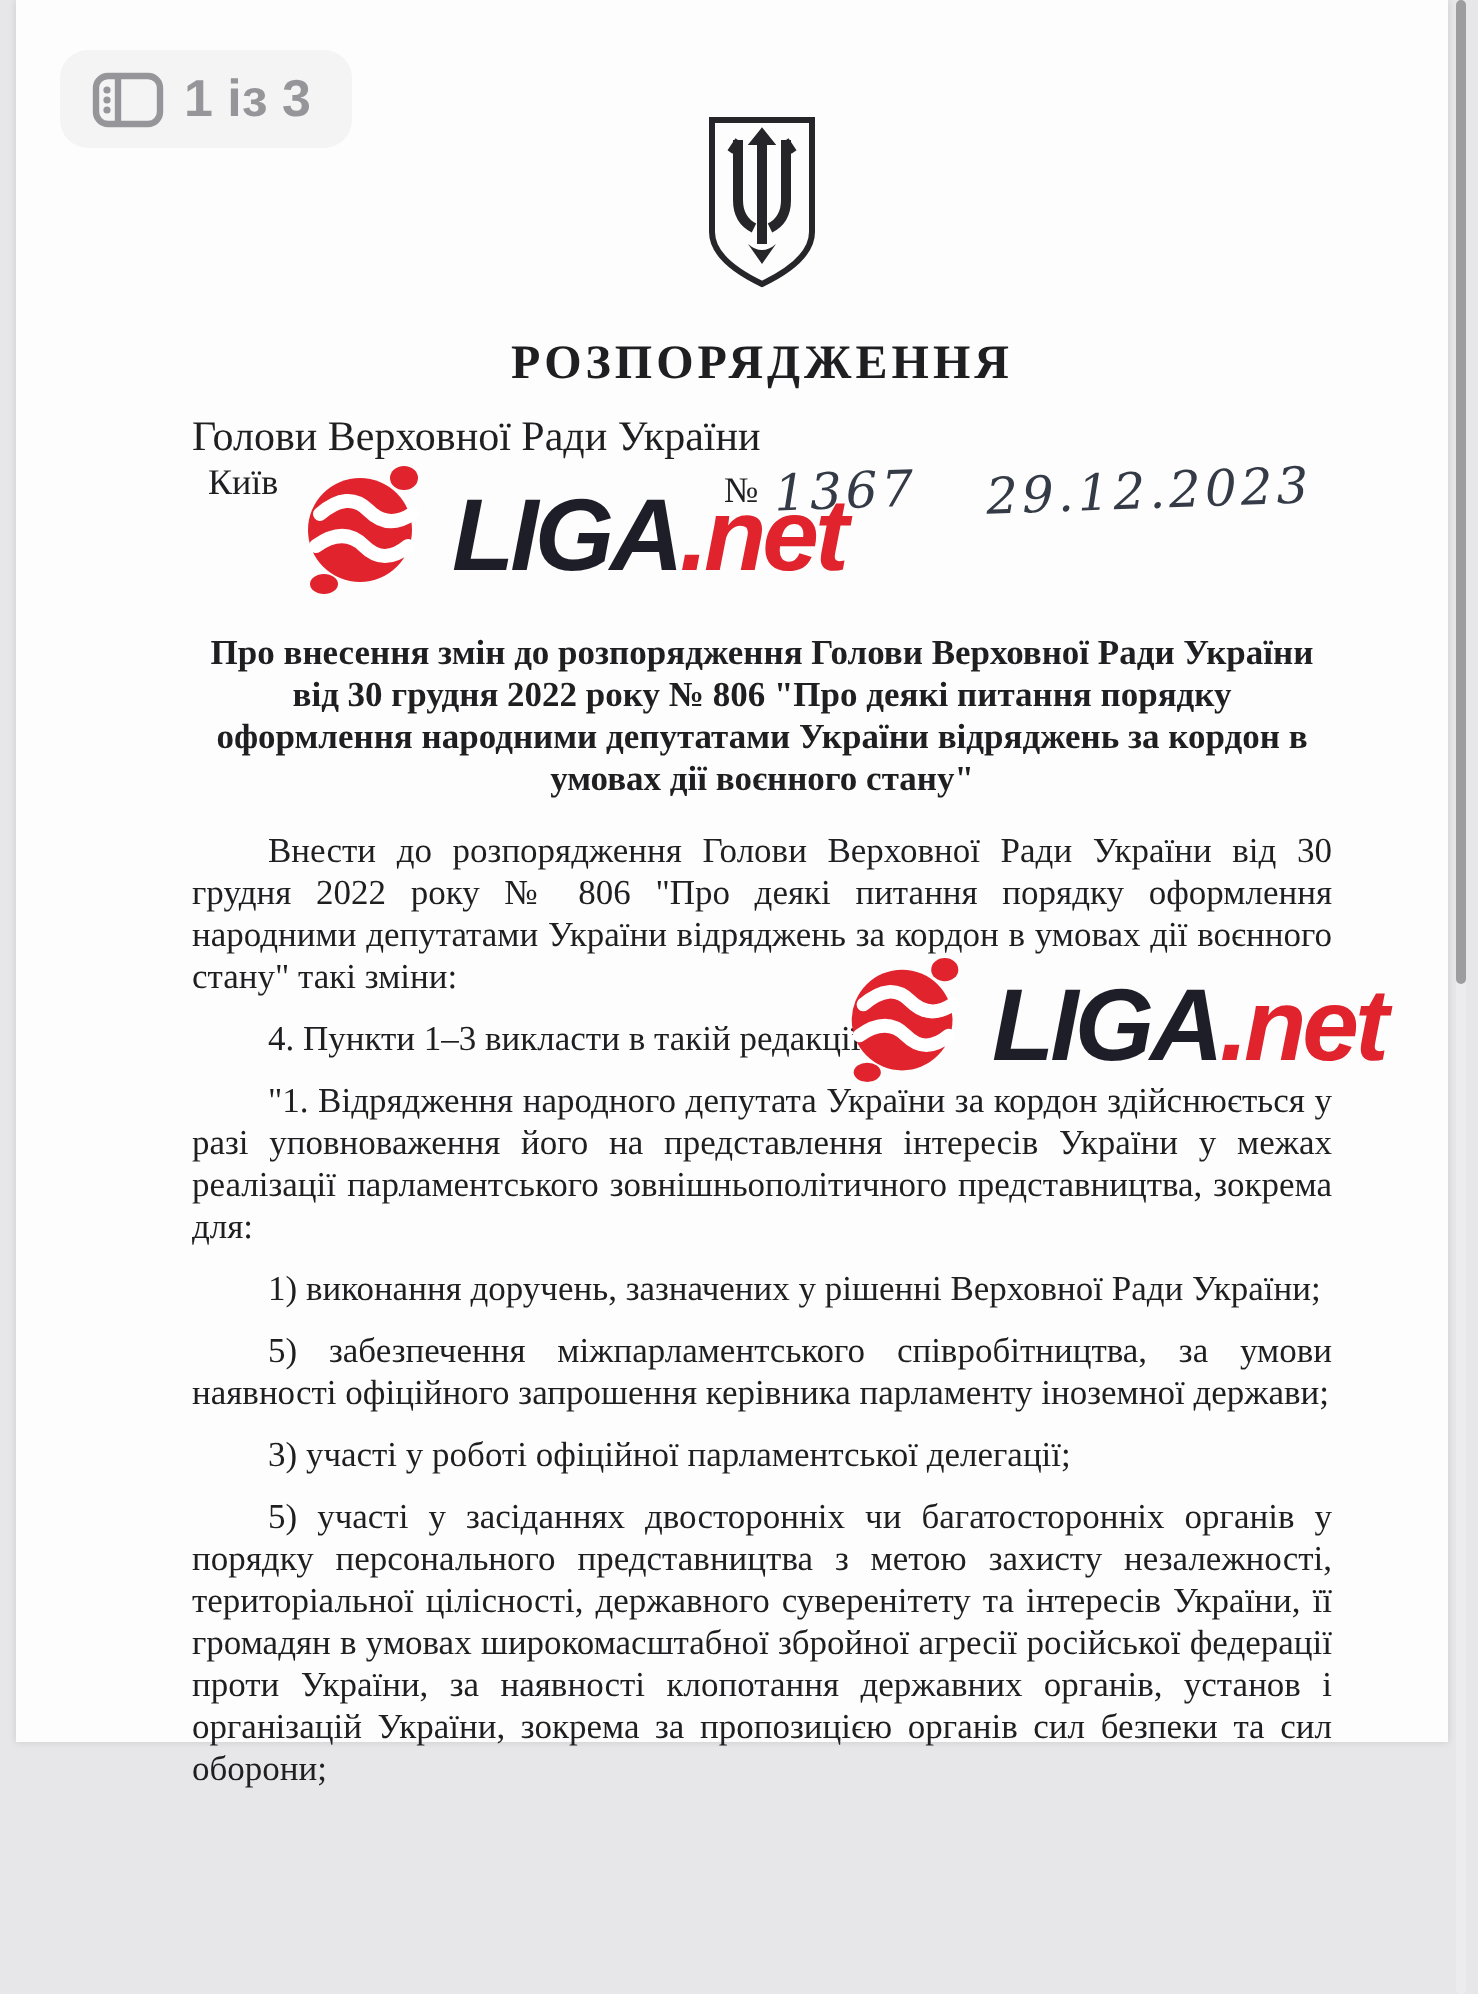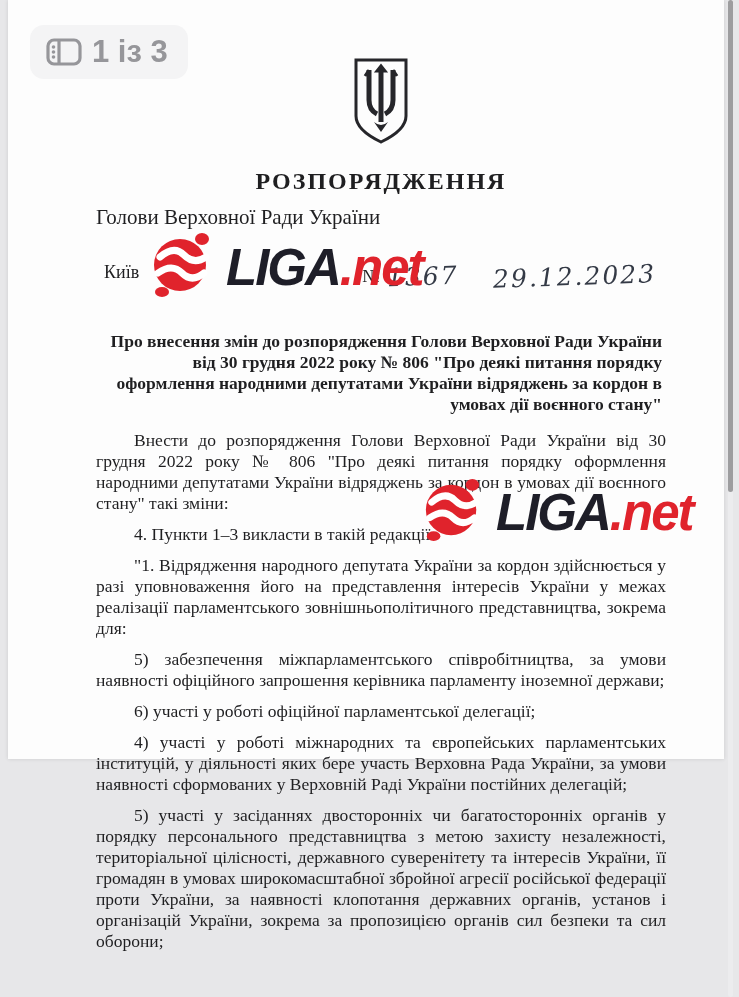--- a/index.html
+++ b/index.html
@@ -4,32 +4,32 @@
 <style>
   * { margin:0; padding:0; box-sizing:border-box; }
   html,body { width:739px; height:997px; }
   body {
     background:#e7e7e9;
     font-family:"Liberation Serif", serif;
     position:relative;
     overflow:hidden;
   }
   .page {
-    position:absolute; left:8px; top:0; width:716px; height:759px;
+    position:absolute; left:8px; top:0; width:716px; height:871px;
     background:#fdfdfd;
     box-shadow:0 0 4px rgba(0,0,0,0.12);
   }
   
   .pill {
     position:absolute; left:30px; top:25px;
     display:flex; align-items:center; gap:10px;
     background:#f4f4f5; border-radius:14px;
     padding:9px 20px 9px 16px;
     font-family:"Liberation Sans", sans-serif;
-    font-weight:bold; font-size:31px; color:#96969a;
+    font-weight:bold; font-size:26px; color:#96969a;
     z-index:30;
     justify-content:flex-end;
   }
   .pill svg { display:block; }
   
   .scroll-track {
     position:absolute; right:6px; top:0; width:5px; height:997px;
     background:#ececee; z-index:40; border-radius:3px;
   }
   .scroll-thumb {
@@ -45,34 +45,34 @@
   .crest { text-align:center; }
   .doc-title {
     text-align:center; font-weight:bold; font-size:24px;
     letter-spacing:2px; margin-top:16px;
   }
   .doc-subtitle {
     font-size:21px; margin-top:10px;
   }
   .meta-row {
     display:flex; align-items:flex-start;
-    margin-top:32px; font-size:18px;
+    font-size:18px;
   }
   .meta-city { padding-left:8px; }
   .meta-spacer { flex:1; }
   .meta-no { font-size:18px; margin-right:8px; padding-top:4px; }
   .handwriting {
     font-family:"DejaVu Serif", serif;
     font-style:italic; font-size:25px; color:#343a46;
     transform:rotate(-2deg); letter-spacing:2px;
   }
   .meta-date { margin-left:34px; margin-right:10px; }
   .subject {
-    text-align:right; font-weight:bold; font-size:17.5px;
-    line-height:21px; margin-top:40px;
+    text-align:center; font-weight:bold; font-size:17.5px;
+    line-height:21px; margin-top:56px;
     padding:0 4px;
   }
   .body-text { margin-top:15px; }
   .body-text p {
     font-size:17.5px; line-height:21px;
     text-align:justify; text-indent:38px;
     margin-top:10px;
   }
   
   .watermark {
@@ -118,23 +118,23 @@
       <span class="handwriting">1367</span>
       <span class="handwriting meta-date">29.12.2023</span>
     </div>
 
     <div class="subject">Про внесення змін до розпорядження Голови Верховної Ради України від 30 грудня 2022 року № 806 "Про деякі питання порядку оформлення народними депутатами України відряджень за кордон в умовах дії воєнного стану"</div>
 
     <div class="body-text">
       <p>Внести до розпорядження Голови Верховної Ради України від 30 грудня 2022 року  № 806  "Про  деякі  питання  порядку  оформлення  народними депутатами України відряджень за кордон в умовах дії воєнного стану" такі зміни:</p>
       <p>4. Пункти 1–3 викласти в такій редакції:</p>
       <p>"1. Відрядження народного депутата України за кордон здійснюється у разі уповноваження його на представлення інтересів України у межах реалізації парламентського зовнішньополітичного представництва, зокрема для:</p>
+      <p>1) виконання доручень, зазначених у рішенні Верховної Ради України;</p>
       <p>5) забезпечення міжпарламентського співробітництва, за умови наявності офіційного запрошення керівника парламенту іноземної держави;</p>
-      <p>6) участі у роботі офіційної парламентської делегації;</p>
-      <p>4) участі у роботі міжнародних та європейських парламентських інституцій, у діяльності яких бере участь Верховна Рада України, за умови наявності сформованих у Верховній Раді України постійних делегацій;</p>
+      <p>3) участі у роботі офіційної парламентської делегації;</p>
       <p>5) участі у засіданнях двосторонніх чи багатосторонніх органів у порядку персонального представництва з метою захисту незалежності, територіальної цілісності, державного суверенітету та інтересів України, її громадян в умовах широкомасштабної збройної агресії російської федерації проти України, за наявності клопотання державних органів, установ і організацій України, зокрема за пропозицією органів сил безпеки та сил оборони;</p>
 
     </div>
   </div>
 
   <div class="watermark wm-1">
     <span>
       <svg width="64" height="68" viewBox="0 0 64 68">
         <circle cx="30" cy="34" r="26" fill="#e0232c"></circle>
         <path d="M10 26 q14 -12 24 -2 q10 10 22 2" stroke="#fff" stroke-width="7" fill="none" stroke-linecap="round"></path>

